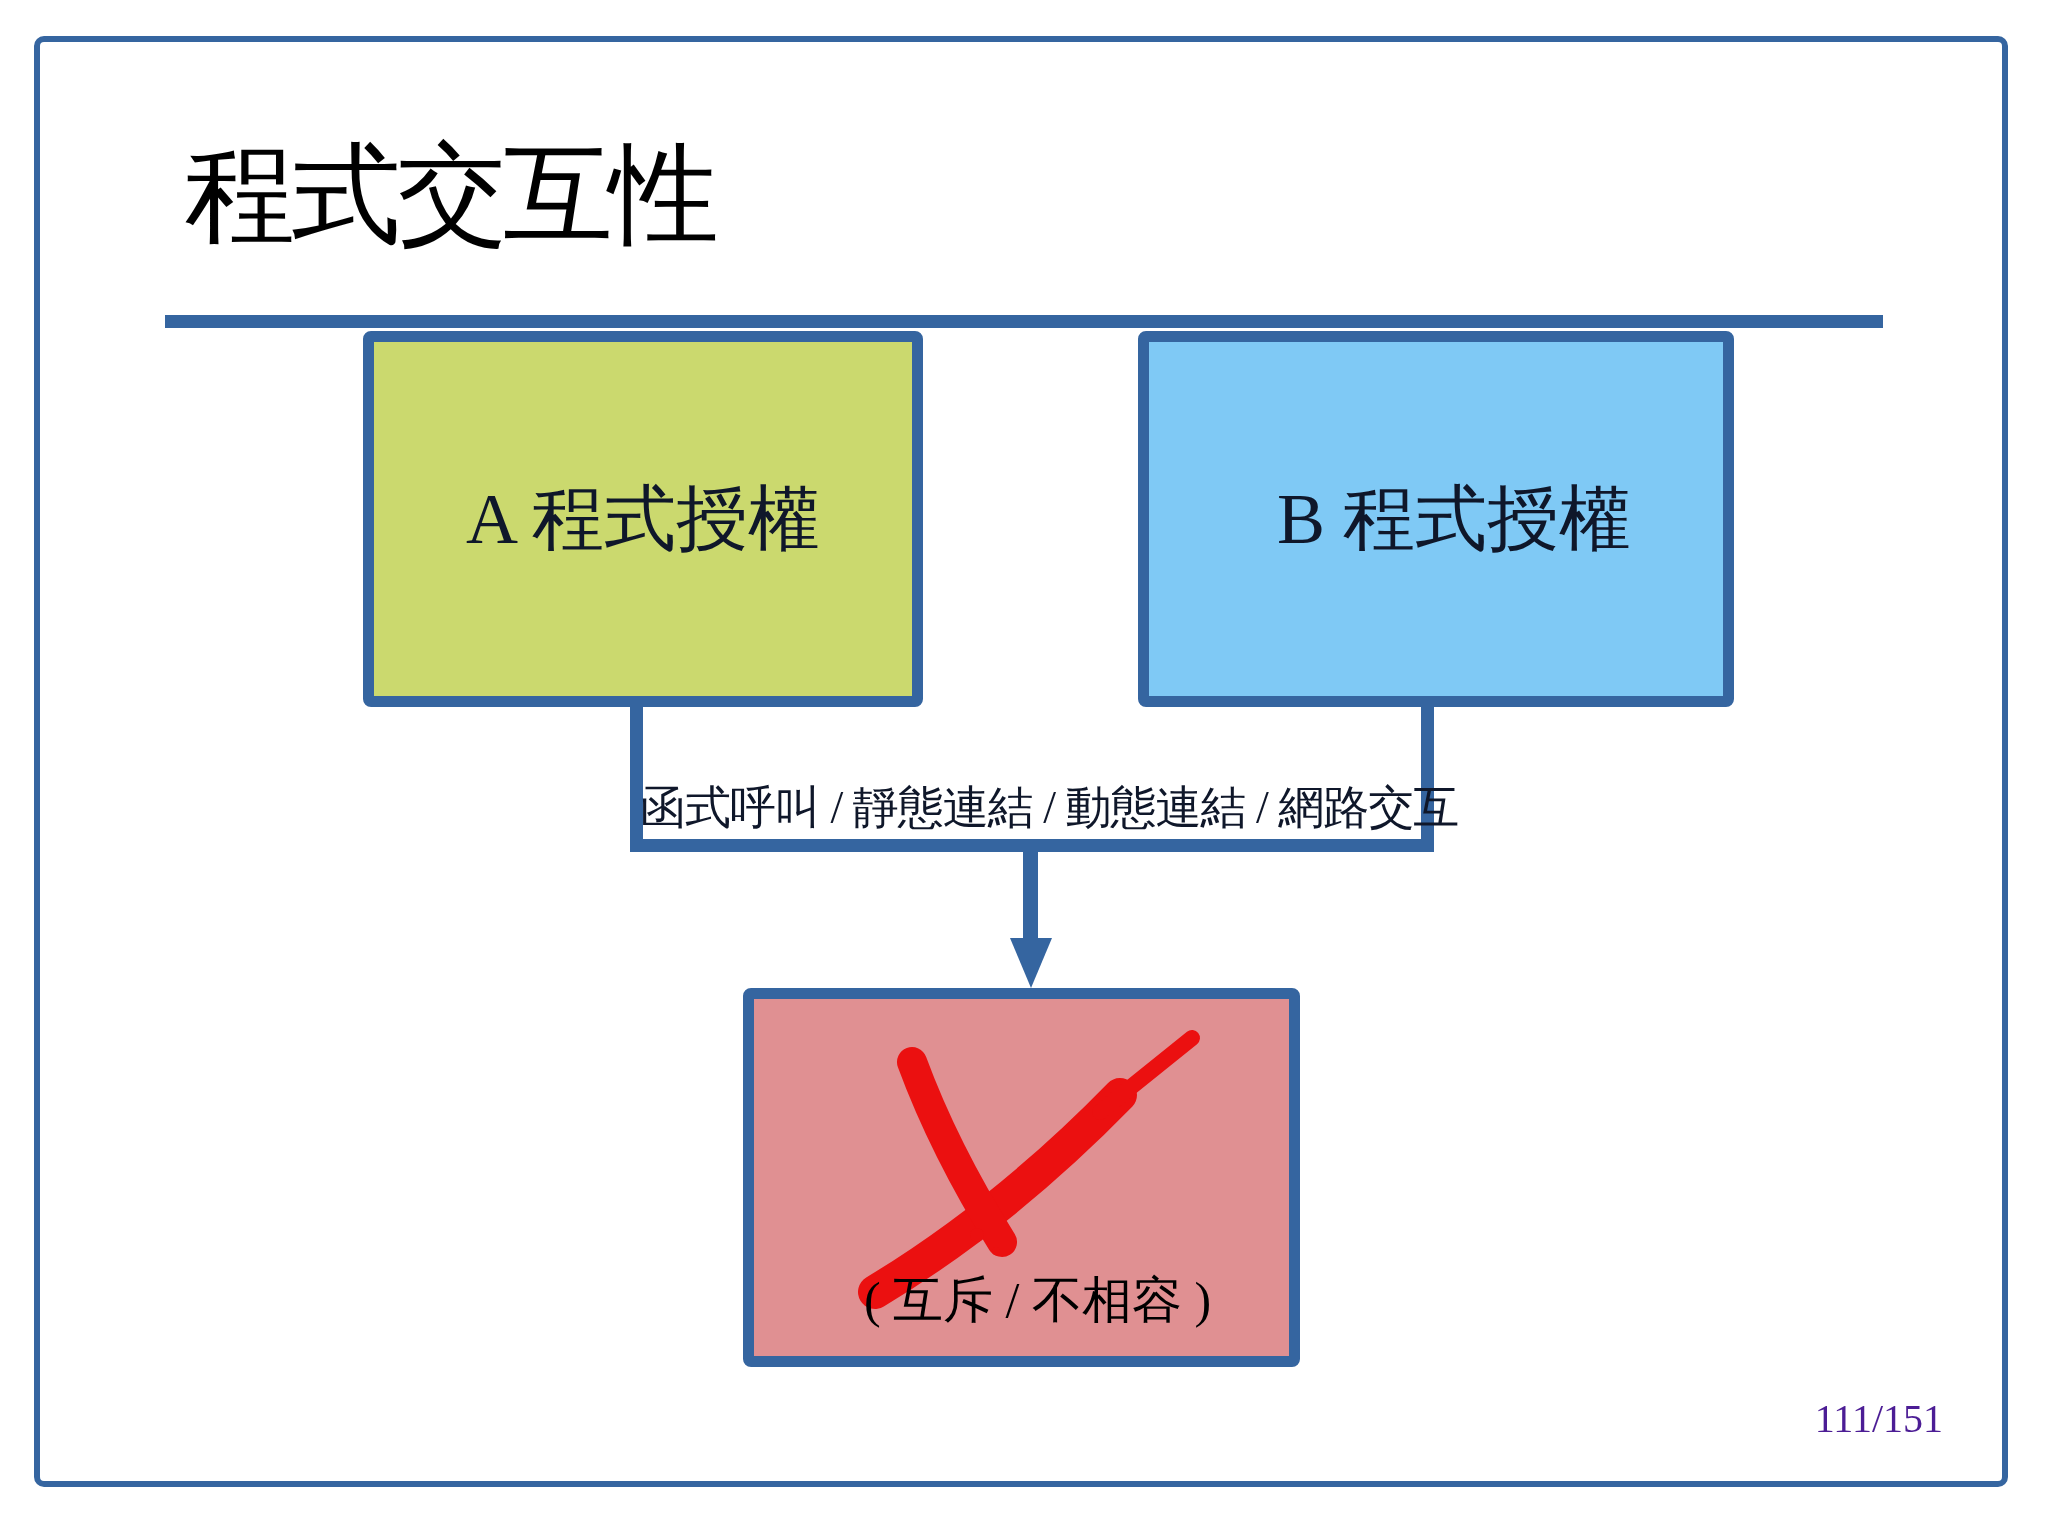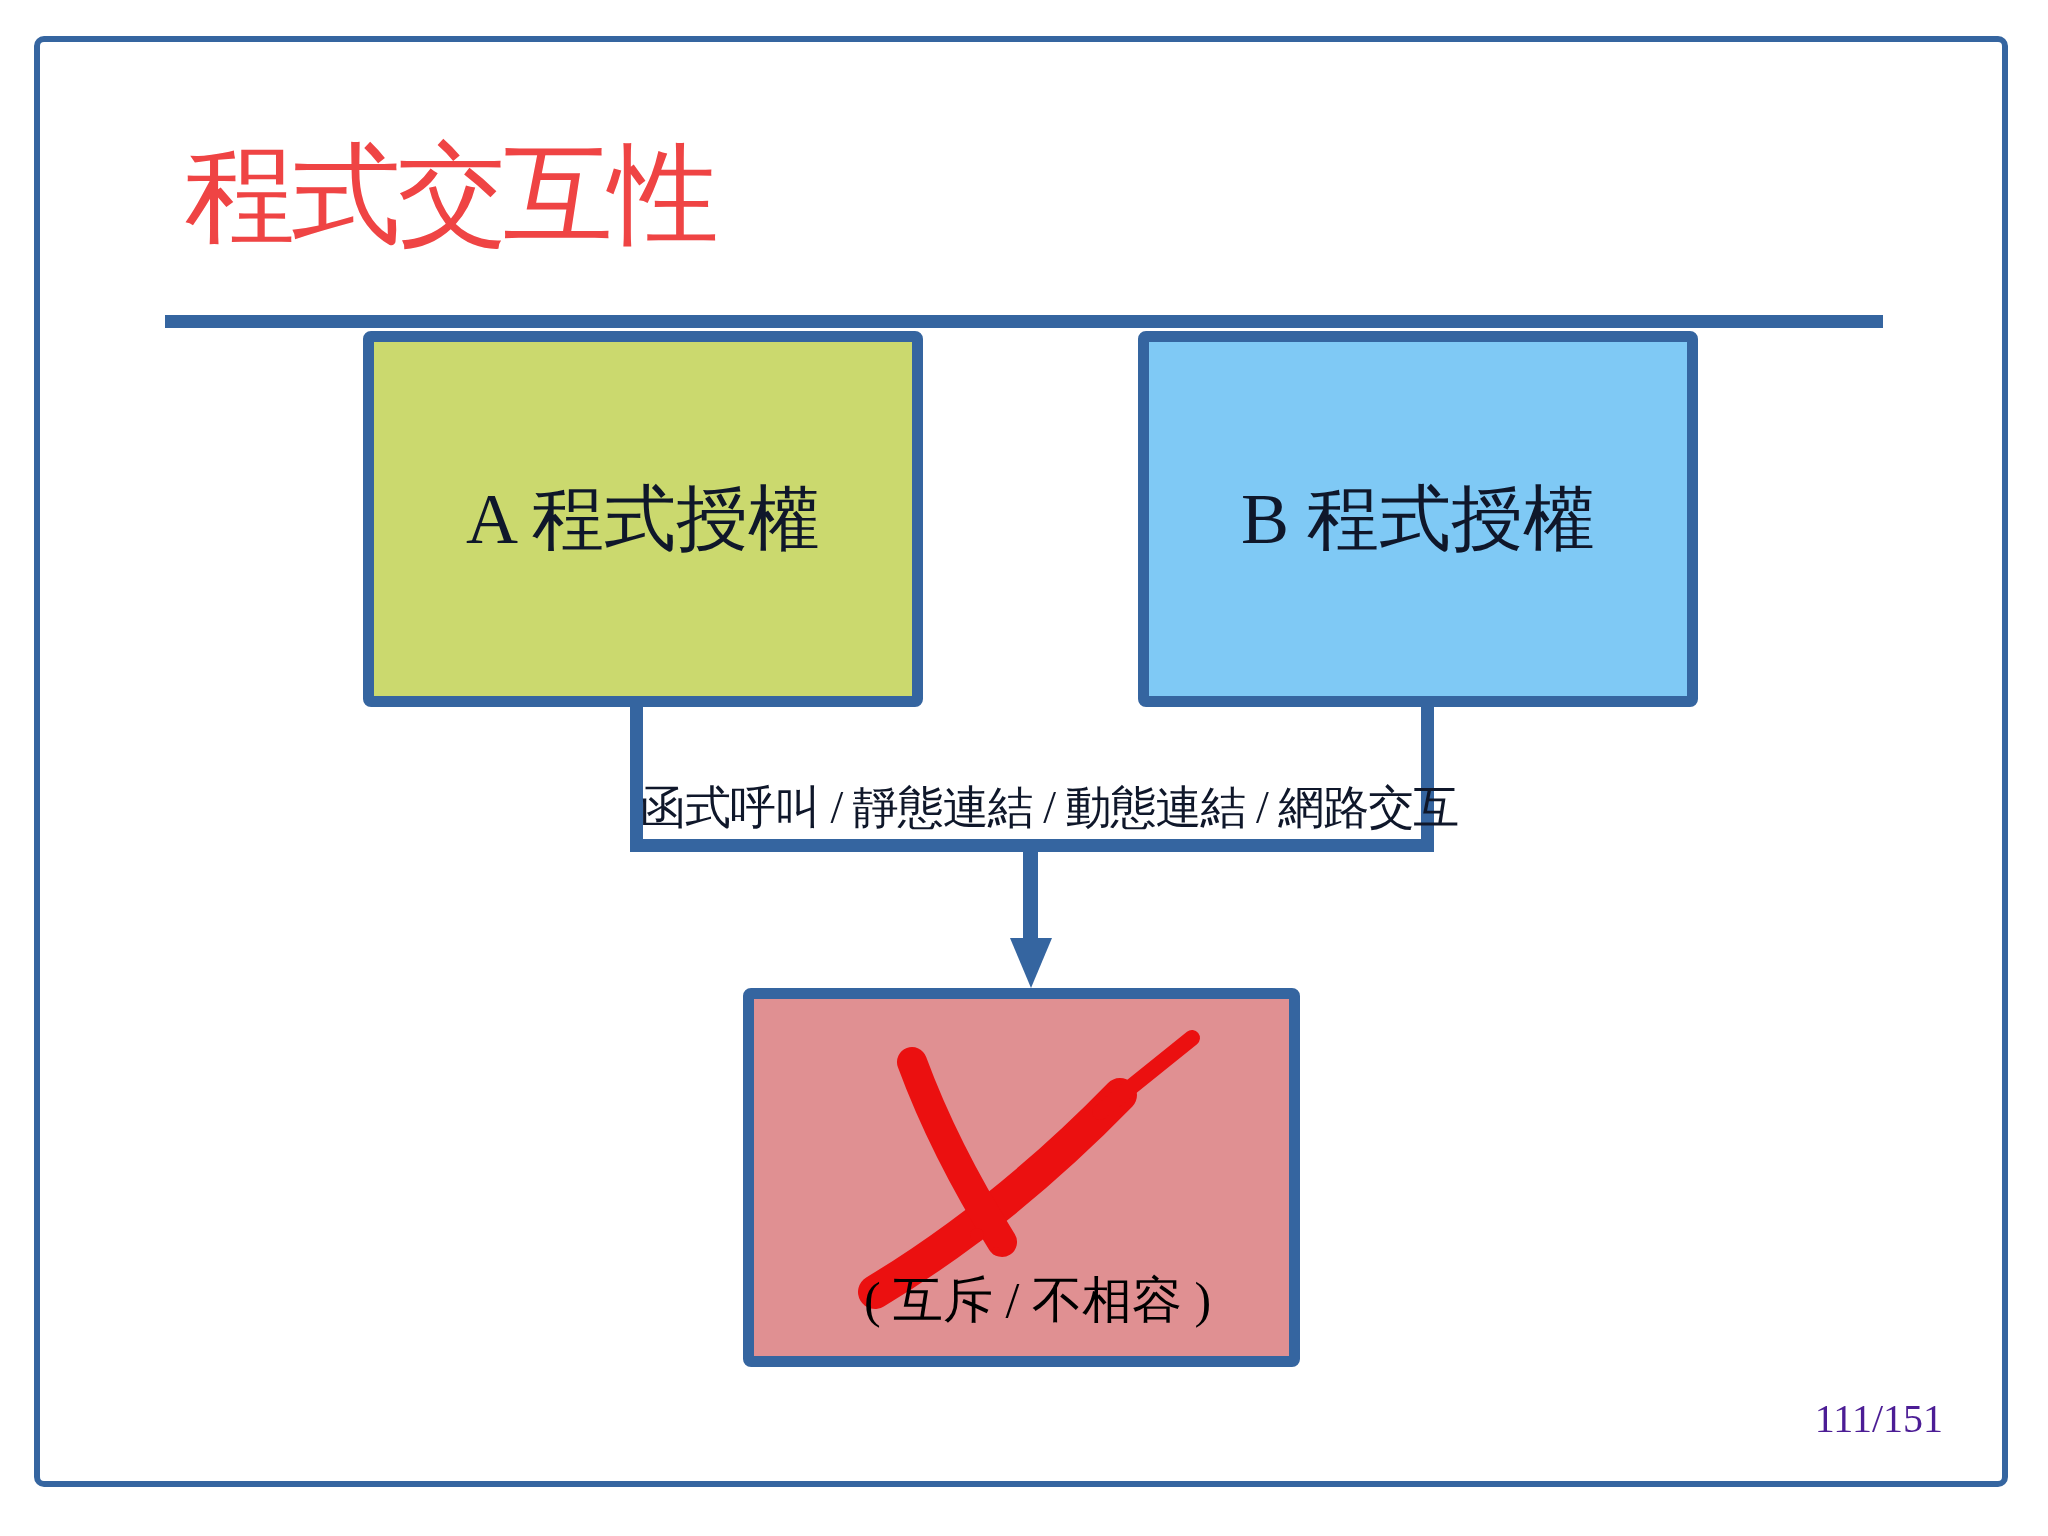--- a/index.html
+++ b/index.html
@@ -16,42 +16,42 @@
     width:1962px;height:1439px;
     border:6px solid #3565A0;
     border-radius:10px;
   }
   .title{
     position:absolute;
     left:185px;top:138px;
     font-size:110px;
     line-height:1.05;
     letter-spacing:-4px;
-    color:#ef4444;
+    color:#000000;
     white-space:nowrap;
   }
   .rule{
     position:absolute;
     left:165px;top:315px;
     width:1718px;height:13px;
     background:#3565A0;
   }
   .prog-box{
     position:absolute;
     top:331px;
     width:538px;height:354px;
     border:11px solid #3565A0;
     border-radius:8px;
     display:flex;align-items:center;justify-content:center;
     font-size:72px;
     color:#0f172a;
     white-space:nowrap;
   }
   .box-a{left:363px;background:#CBD96E;}
-  .box-b{left:1138px;background:#7FC9F5;}
+  .box-b{left:1138px;background:#7FC9F5;padding-left:36px;}
   .conn{position:absolute;background:#3565A0;}
   .conn-v-left{left:630px;top:707px;width:13px;height:139px;}
   .conn-v-right{left:1421px;top:707px;width:13px;height:139px;}
   .conn-h{left:630px;top:839px;width:804px;height:13px;}
   .conn-label{
     position:absolute;
     left:640px;top:780px;
     width:790px;height:56px;
     line-height:56px;
     text-align:center;

